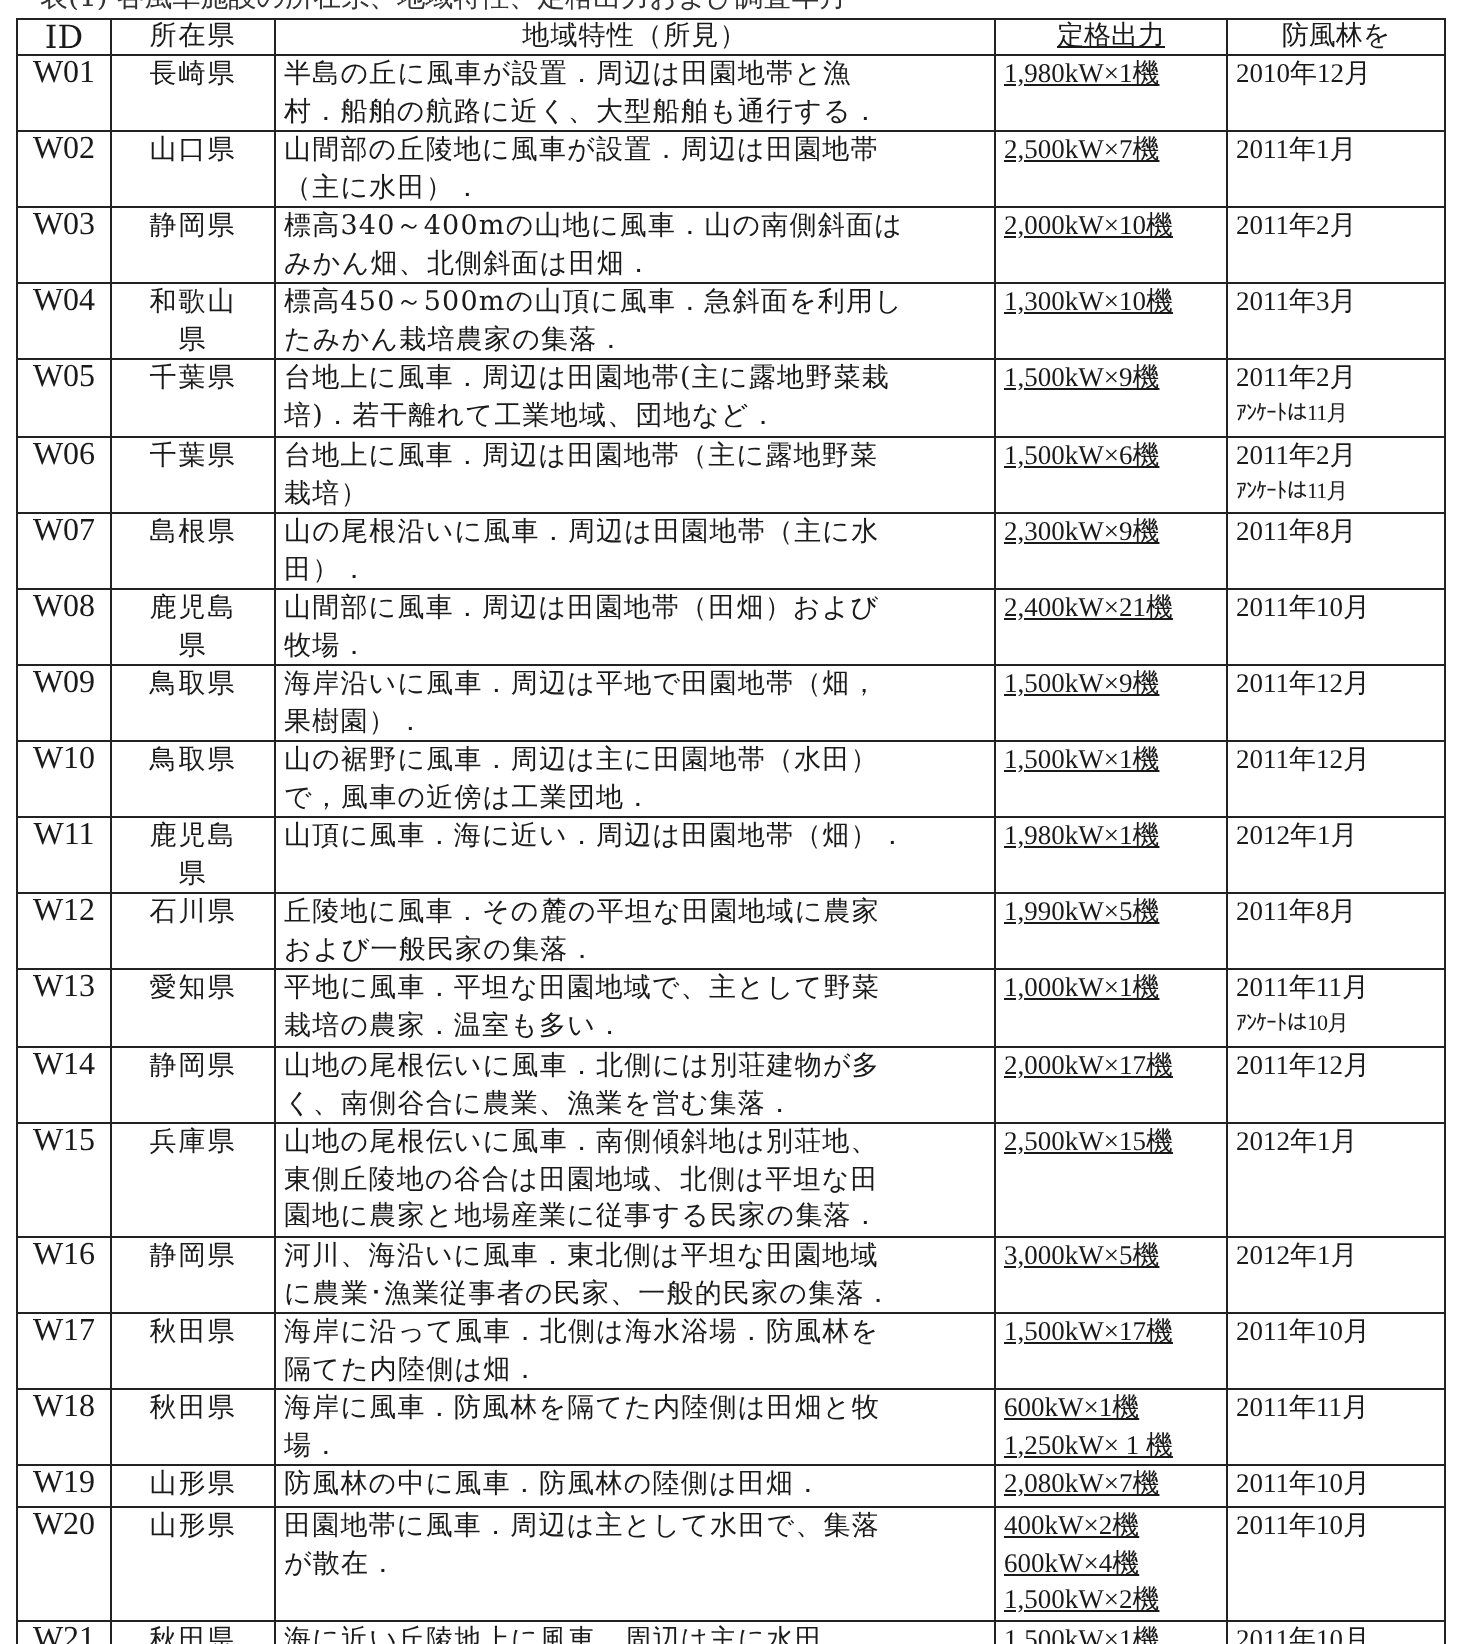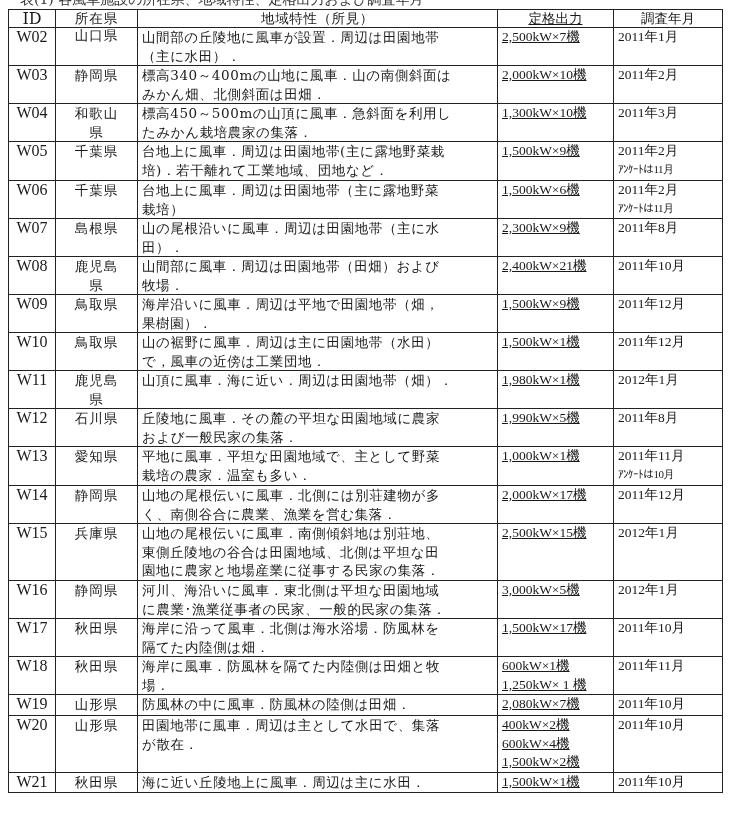--- a/index.html
+++ b/index.html
@@ -25,27 +25,43 @@
 
 <div class="caption">表(1) 各風車施設の所在県、地域特性、定格出力および調査年月</div>
 
 <table>
   <thead>
     <tr>
       <th class="c-id">ID</th>
       <th class="c-pref">所在県</th>
       <th class="c-desc">地域特性（所見）</th>
       <th class="c-power">定格出力</th>
-      <th class="c-date">調査年月</th>
+      <th class="c-date">防風林を</th>
     </tr>
   </thead>
   <tbody id="tbody">
       <tr style="height: 37px;">
+        <td class="c-id" style="height: 36px;">W01</td>
+        <td class="c-pref" style="height: 36px;">
+          <span class="line">長崎県</span>
+        </td>
+        <td class="c-desc" style="height: 36px;">
+          <span class="line">半島の丘に風車が設置．周辺は田園地帯と漁</span>
+          <span class="line">村．船舶の航路に近く、大型船舶も通行する．</span>
+        </td>
+        <td class="c-power" style="height: 36px;">
+          <span class="line">1,980kW×1機</span>
+        </td>
+        <td class="c-date" style="height: 36px;">
+          <span class="line">2010年12月</span>
+        </td>
+      </tr>
+      <tr style="height: 37px;">
         <td class="c-id" style="height: 36px;">W02</td>
-        <td class="c-pref" style="height: 36px; font-family: Liberation Mono, monospace;">
+        <td class="c-pref" style="height: 36px;">
           <span class="line">山口県</span>
         </td>
         <td class="c-desc" style="height: 36px;">
           <span class="line">山間部の丘陵地に風車が設置．周辺は田園地帯</span>
           <span class="line">（主に水田）．</span>
         </td>
         <td class="c-power" style="height: 36px;">
           <span class="line">2,500kW×7機</span>
         </td>
         <td class="c-date" style="height: 36px;">
@@ -114,21 +130,21 @@
         <td class="c-power" style="height: 36px;">
           <span class="line">1,500kW×6機</span>
         </td>
         <td class="c-date" style="height: 36px;">
           <span class="line">2011年2月</span>
           <span class="note">ｱﾝｹｰﾄは11月</span>
         </td>
       </tr>
       <tr style="height: 37px;">
         <td class="c-id" style="height: 36px;">W07</td>
-        <td class="c-pref" style="height: 36px;">
+        <td class="c-pref" style="height: 36px; font-family: Liberation Serif, serif;">
           <span class="line">島根県</span>
         </td>
         <td class="c-desc" style="height: 36px;">
           <span class="line">山の尾根沿いに風車．周辺は田園地帯（主に水</span>
           <span class="line">田）．</span>
         </td>
         <td class="c-power" style="height: 36px;">
           <span class="line">2,300kW×9機</span>
         </td>
         <td class="c-date" style="height: 36px;">

